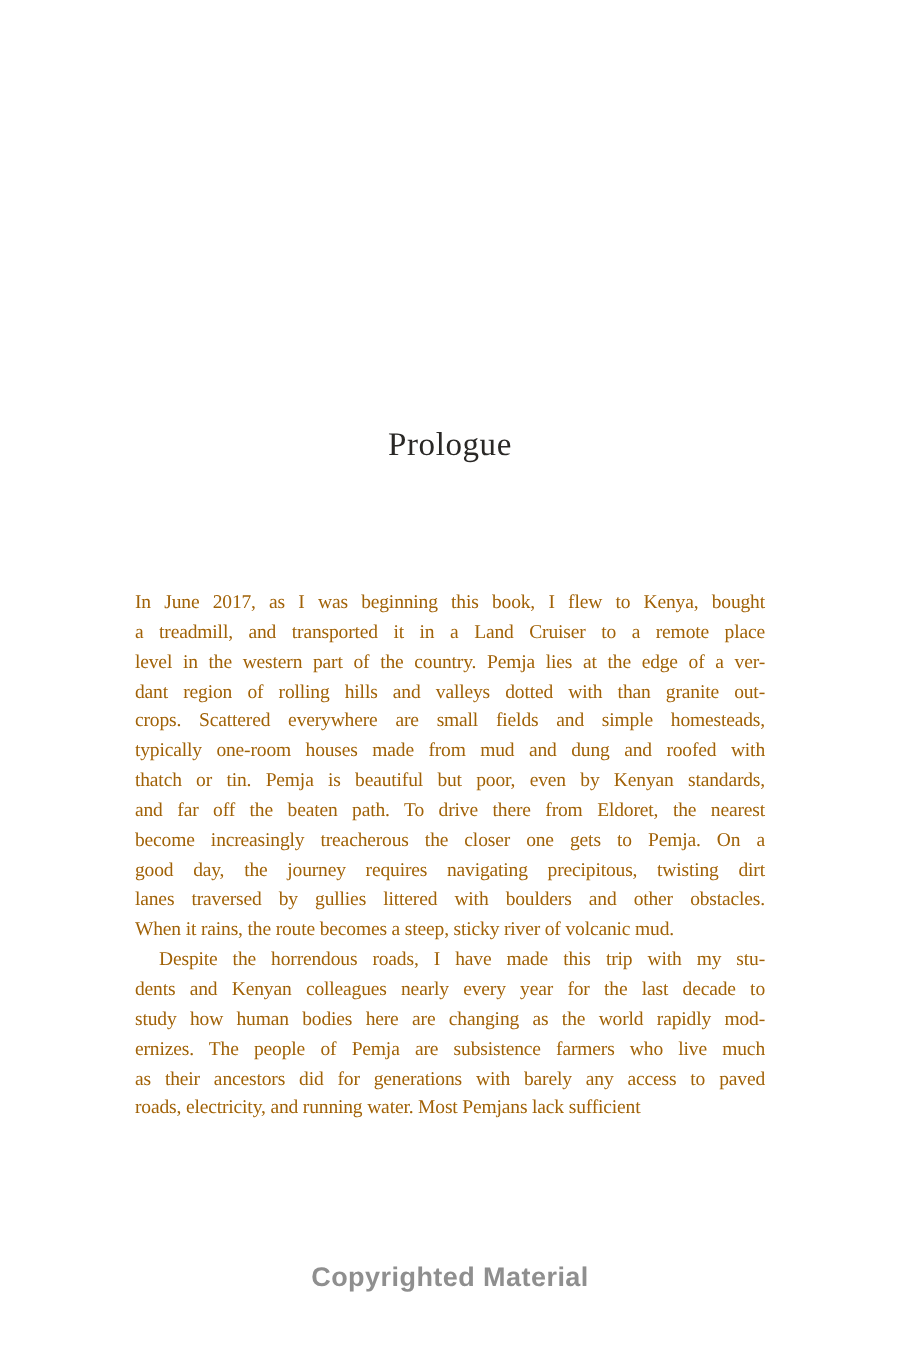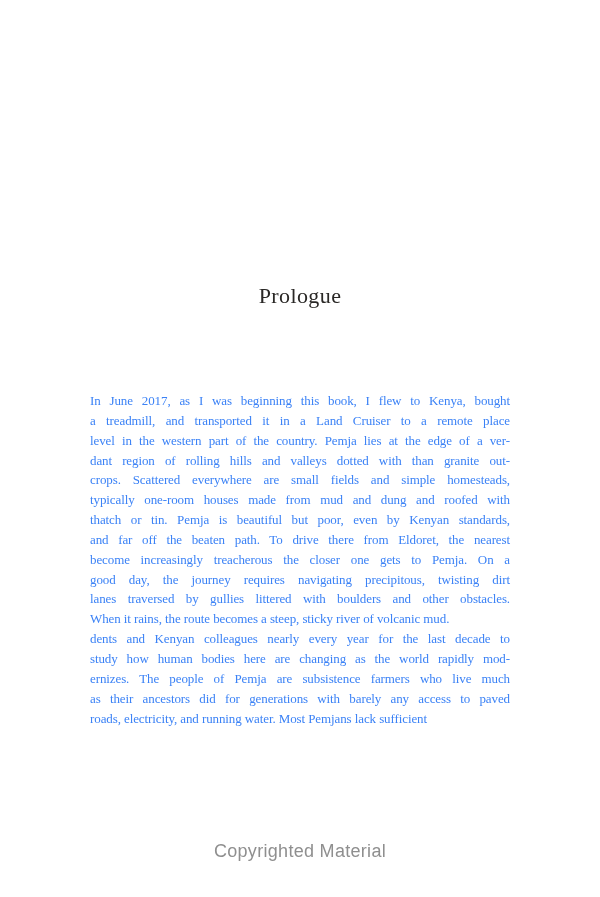--- a/index.html
+++ b/index.html
@@ -25,21 +25,21 @@
     font-size: 22px;
     font-weight: 400;
     letter-spacing: 0.4px;
     color: #2a2826;
   }
   .body-text {
     position: absolute;
     top: 391px;
     left: 90px;
     width: 420px;
-    color: #3b82f6;
+    color: #a16207;
     font-size: 13px;
     letter-spacing: -0.1px;
   }
   .line {
     height: 19.85px;
     line-height: 19.85px;
     white-space: nowrap;
     text-align: justify;
     text-align-last: justify;
   }
@@ -49,21 +49,21 @@
   .line.indent {
     padding-left: 16px;
   }
   .copyright {
     position: absolute;
     top: 841px;
     left: 0;
     width: 100%;
     text-align: center;
     font-family: "Liberation Sans", sans-serif;
-    font-weight: 400;
+    font-weight: 700;
     font-size: 18px;
     letter-spacing: 0.3px;
     color: #8f8f8f;
   }
 </style>
 </head>
 <body>
 
 <div class="page">
   <h1 class="heading">Prologue</h1>
@@ -74,20 +74,21 @@
       <div class="line">level in the western part of the country. Pemja lies at the edge of a ver-</div>
       <div class="line">dant region of rolling hills and valleys dotted with than granite out-</div>
       <div class="line">crops. Scattered everywhere are small fields and simple homesteads,</div>
       <div class="line">typically one-room houses made from mud and dung and roofed with</div>
       <div class="line">thatch or tin. Pemja is beautiful but poor, even by Kenyan standards,</div>
       <div class="line">and far off the beaten path. To drive there from Eldoret, the nearest</div>
       <div class="line">become increasingly treacherous the closer one gets to Pemja. On a</div>
       <div class="line">good day, the journey requires navigating precipitous, twisting dirt</div>
       <div class="line">lanes traversed by gullies littered with boulders and other obstacles.</div>
       <div class="line last">When it rains, the route becomes a steep, sticky river of volcanic mud.</div>
+      <div class="line indent">Despite the horrendous roads, I have made this trip with my stu-</div>
       <div class="line">dents and Kenyan colleagues nearly every year for the last decade to</div>
       <div class="line">study how human bodies here are changing as the world rapidly mod-</div>
       <div class="line">ernizes. The people of Pemja are subsistence farmers who live much</div>
       <div class="line">as their ancestors did for generations with barely any access to paved</div>
       <div class="line last">roads, electricity, and running water. Most Pemjans lack sufficient</div>
     </div>
 
   <div class="copyright">Copyrighted Material</div>
 </div>
 

